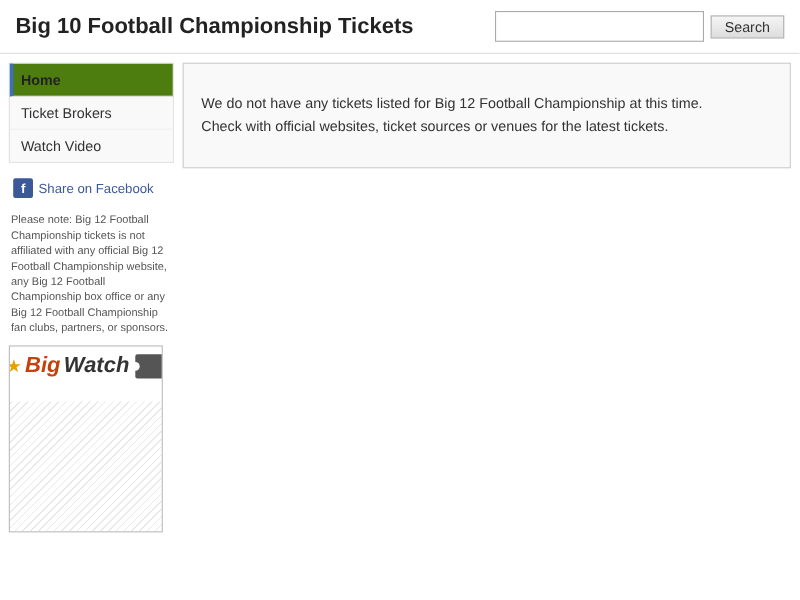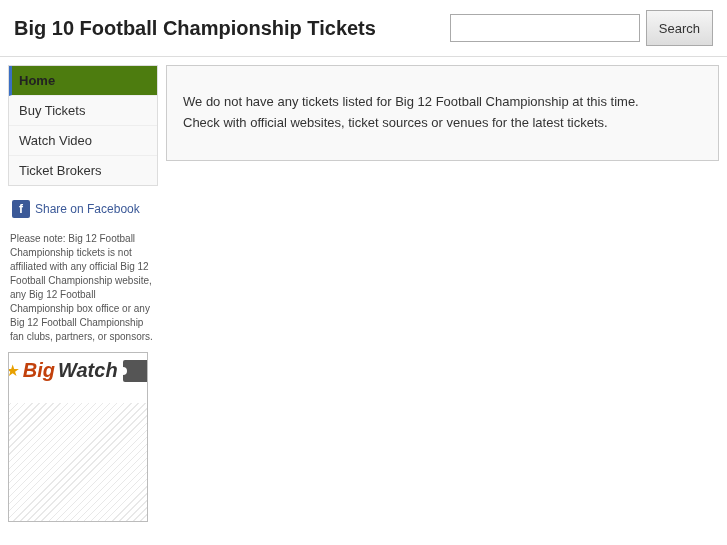--- a/index.html
+++ b/index.html
@@ -32,21 +32,21 @@
     }
     .search-input {
       width: 190px;
       height: 28px;
       border: 1px solid #aaa;
       padding: 2px 6px;
       font-size: 13px;
       background: #fff;
     }
     .search-button {
-      height: 36px;
+      height: 21px;
       padding: 0 12px;
       background: linear-gradient(to bottom, #f5f5f5, #ddd);
       border: 1px solid #aaa;
       font-size: 13px;
       cursor: pointer;
       color: #333;
     }
 
     
     .main-layout {
@@ -233,27 +233,24 @@
 </div>
 
 <div class="main-layout">
 
   <div class="sidebar">
     <div class="sidebar-nav">
       <div class="sidebar-item active">
         <span>Home</span>
       </div>
       <div class="sidebar-item">
-        <span>Buy Tickets</span>
+        <span>Ticket Brokers</span>
       </div>
       <div class="sidebar-item">
         <span>Watch Video</span>
-      </div>
-      <div class="sidebar-item">
-        <span>Ticket Brokers</span>
       </div>
     </div>
 
     <div class="fb-share">
       <div class="fb-icon">f</div>
       <span>Share on Facebook</span>
     </div>
 
     <div class="disclaimer">Please note: Big 12 Football Championship tickets is not affiliated with any official Big 12 Football Championship website, any Big 12 Football Championship box office or any Big 12 Football Championship fan clubs, partners, or sponsors.</div>
 

